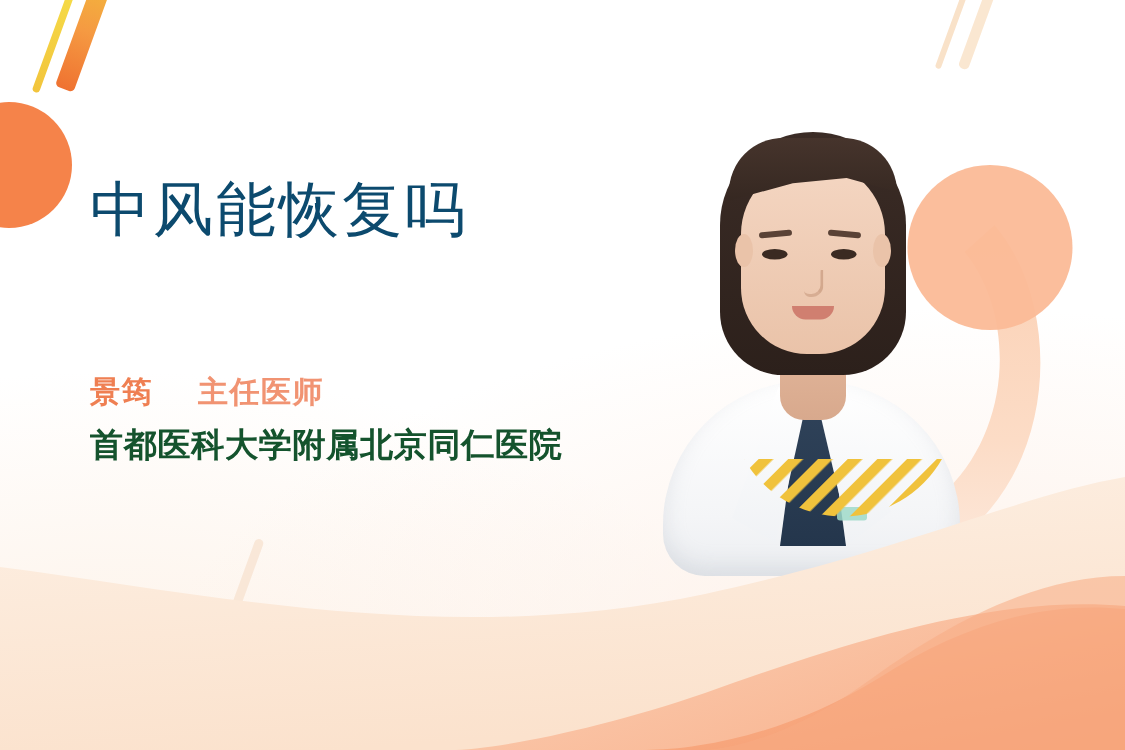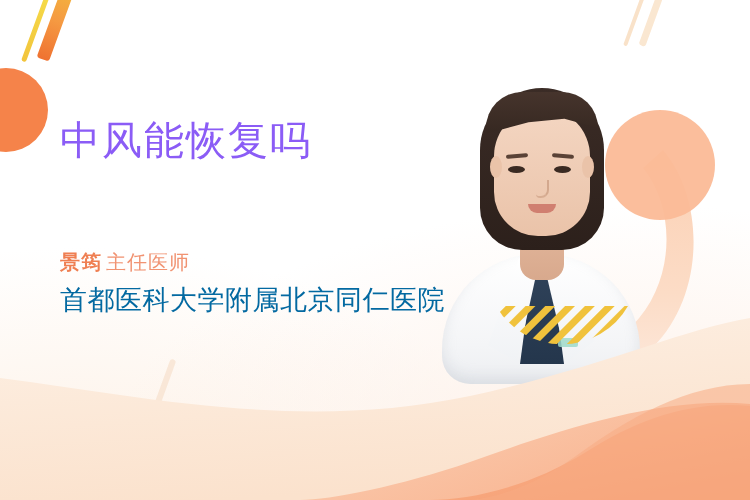--- a/index.html
+++ b/index.html
@@ -174,52 +174,52 @@
     opacity: 0.85;
   }
 
   
   .title {
     position: absolute;
     left: 60px;
     top: 116px;
     font-size: 40px;
     font-weight: 400;
-    color: #8b5cf6;
+    color: #0c4a6e;
     letter-spacing: 2px;
     line-height: 1.2;
     white-space: nowrap;
   }
   .credit {
     position: absolute;
     left: 60px;
     top: 248px;
     line-height: 1.45;
   }
   .credit-row {
     display: flex;
     align-items: baseline;
-    gap: 4px;
+    gap: 30px;
   }
   .doc-name {
     font-size: 20px;
     font-weight: bold;
     color: #ef7f52;
     letter-spacing: 1px;
   }
   .doc-title {
     font-size: 20px;
-    font-weight: 400;
+    font-weight: 700;
     color: #f19372;
     letter-spacing: 1px;
   }
   .doc-org, .doc-dept {
-    font-size: 27px;
-    font-weight: 400;
-    color: #0369a1;
+    font-size: 22px;
+    font-weight: 700;
+    color: #14532d;
     letter-spacing: 0.5px;
     margin-top: 4px;
   }
 </style>
 </head>
 <body>
 
 <div id="stage">
 
   <div class="bg-base"></div>

